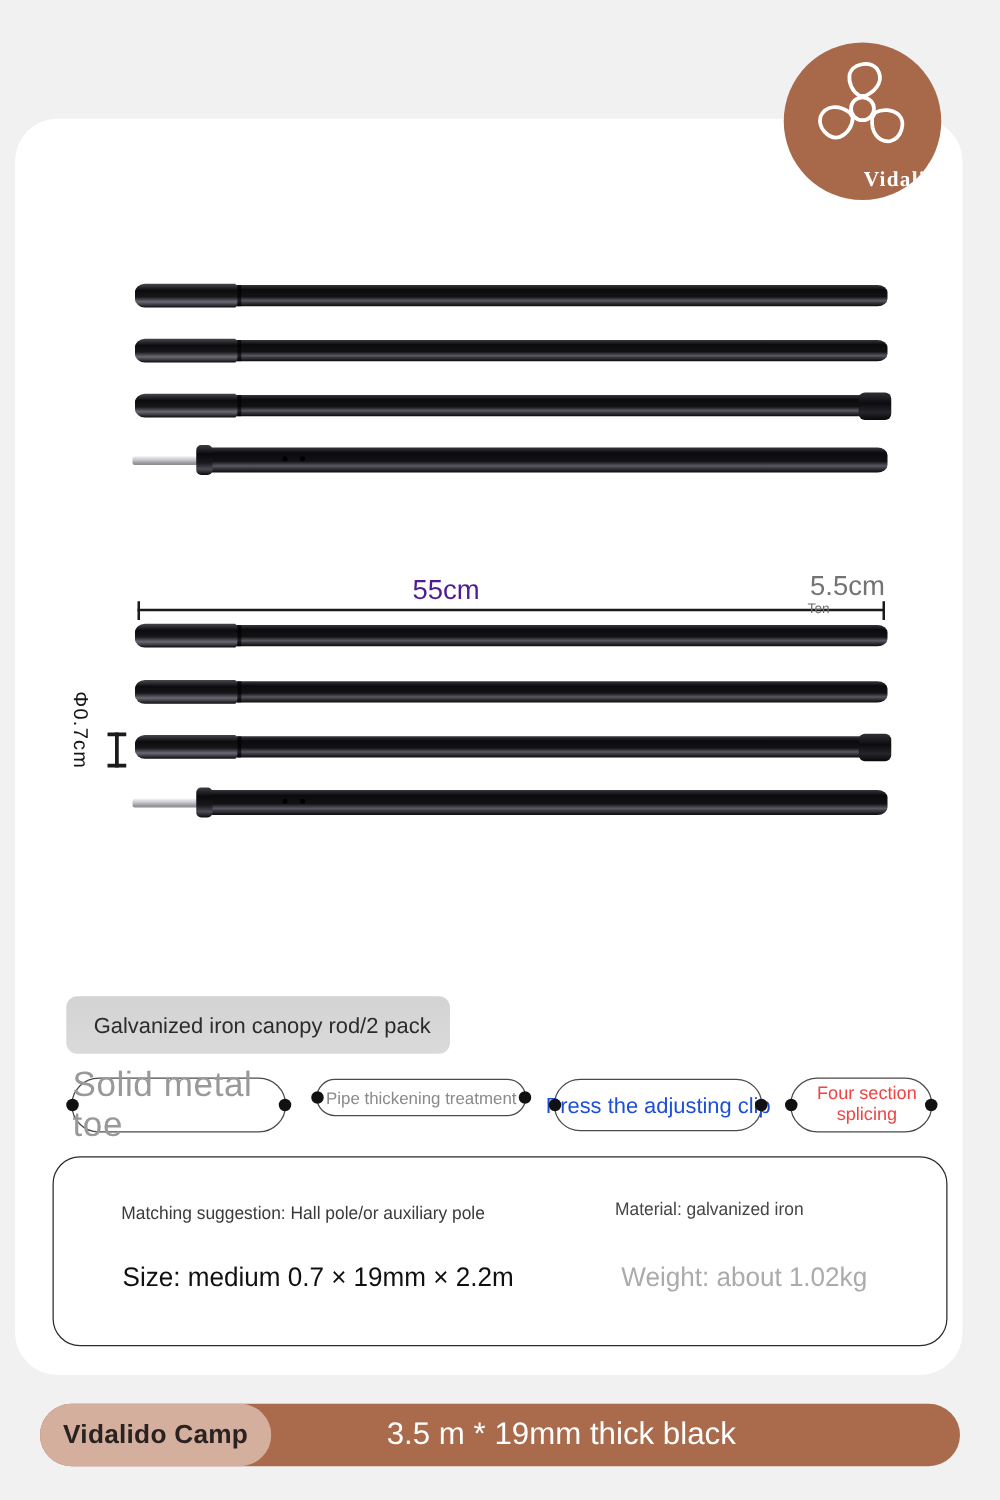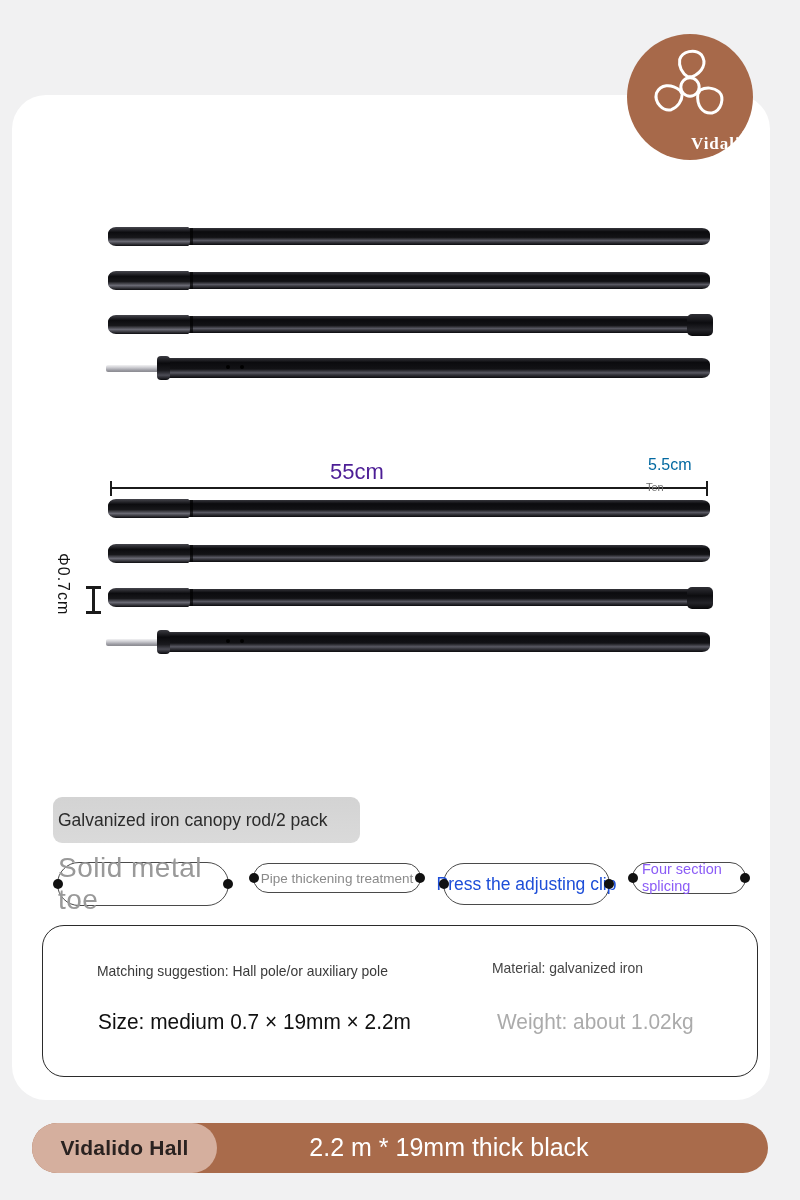--- a/index.html
+++ b/index.html
@@ -70,55 +70,55 @@
     background:linear-gradient(180deg,#f2f2f4 0%,#c9c9ce 40%,#9b9ba2 75%,#8a8a90 100%);
   }
   
   .dim-h { position:absolute; left:110px; top:487px; width:598px; height:2px; background:#1b1b1b; }
   .dim-h::before, .dim-h::after {
     content:""; position:absolute; width:2px; height:15px; top:-6px; background:#1b1b1b;
   }
   .dim-h::before { left:0; }
   .dim-h::after { right:0; }
   .dim-label-55 { position:absolute; left:330px; top:459px; font-size:22px; color:#4c1d95; }
-  .dim-label-55b { position:absolute; left:648px; top:456px; font-size:16px; color:#0369a1; }
+  .dim-label-55b { position:absolute; left:648px; top:456px; font-size:22px; color:#737373; }
   .dim-label-ten { position:absolute; left:646px; top:481px; font-size:11px; color:#6e6e6e;text-align:center; }
   .dim-v { position:absolute; left:92px; top:586px; width:3px; height:28px; background:#1b1b1b; }
   .dim-v::before, .dim-v::after {
     content:""; position:absolute; width:15px; height:3px; left:-6px; background:#1b1b1b;
   }
   .dim-v::before { top:0; }
   .dim-v::after { bottom:0; }
   .dim-label-dia {
     position:absolute; left:54px; top:553px; height:100px;
     writing-mode:vertical-rl; font-size:16px; color:#141414; letter-spacing:1px;
   }
   
   .product-tag {
     position:absolute; left:53px; top:797px; width:307px; height:46px;
     background:linear-gradient(180deg,#d3d3d3 0%,#dadada 100%);
     border-radius:9px; display:flex; align-items:center;
-    padding-left:5px; font-size:17.5px; color:#2b2b2b;
+    padding-left:22px; font-size:17.5px; color:#2b2b2b;
   }
   
   .badge {
     position:absolute; border:1.4px solid #4a4a4a; border-radius:22px;
     display:flex; align-items:center; justify-content:center; background:#fff;
   }
   .badge::before, .badge::after {
     content:""; position:absolute; width:10px; height:10px; border-radius:50%;
     background:#111; top:50%; margin-top:-5px;
   }
   .badge::before { left:-5px; }
   .badge::after { right:-5px; }
   .badge-1 { left:57px; top:862px; width:172px; height:44px; font-size:28px; color:#999999; letter-spacing:.5px; }
   .badge-2 { left:253px; top:863px; width:168px; height:30px; font-size:13.5px; color:#8a8a8a; }
   .badge-3 { left:443px; top:863px; width:167px; height:42px; font-size:17.5px; color:#1d4ed8; white-space:nowrap; }
-  .badge-4 { left:632px; top:862px; width:114px; height:32px; font-size:14.5px; color:#8b5cf6;
-             justify-content:flex-start; padding-left:9px; line-height:1.15; }
+  .badge-4 { left:632px; top:862px; width:114px; height:44px; font-size:14.5px; color:#ef4444;
+             justify-content:flex-start; padding-left:9px; line-height:1.15;text-align:center; }
   
   .spec-box {
     position:absolute; left:42px; top:925px; width:716px; height:152px;
     border:1.6px solid #2b2b2b; border-radius:22px; background:#fff;
   }
   .spec-matching { position:absolute; left:97px; top:963px; font-size:14.5px; color:#3a3a3a; transform:scaleX(.96); transform-origin:left; }
   .spec-material { position:absolute; left:492px; top:960px; font-size:14.5px; color:#454545; transform:scaleX(.96); transform-origin:left; }
   .spec-size     { position:absolute; left:98px; top:1010px; font-size:21.5px; color:#101010; transform:scaleX(.97); transform-origin:left; }
   .spec-weight   { position:absolute; left:497px; top:1010px; font-size:21.5px; color:#ababab; transform:scaleX(.97); transform-origin:left; }
   
@@ -214,15 +214,15 @@
 <div class="badge badge-3">Press the adjusting clip</div>
 <div class="badge badge-4">Four section splicing</div>
 
 <div class="spec-box"></div>
 <div class="spec-matching">Matching suggestion: Hall pole/or auxiliary pole</div>
 <div class="spec-material">Material: galvanized iron</div>
 <div class="spec-size">Size: medium 0.7 × 19mm × 2.2m</div>
 <div class="spec-weight">Weight: about 1.02kg</div>
 
 <div class="footer-bar">
-  <div class="footer-pill">Vidalido Hall</div>
-  <div class="footer-title">2.2 m * 19mm thick black</div>
+  <div class="footer-pill">Vidalido Camp</div>
+  <div class="footer-title">3.5 m * 19mm thick black</div>
 </div>
 
 </body></html>

